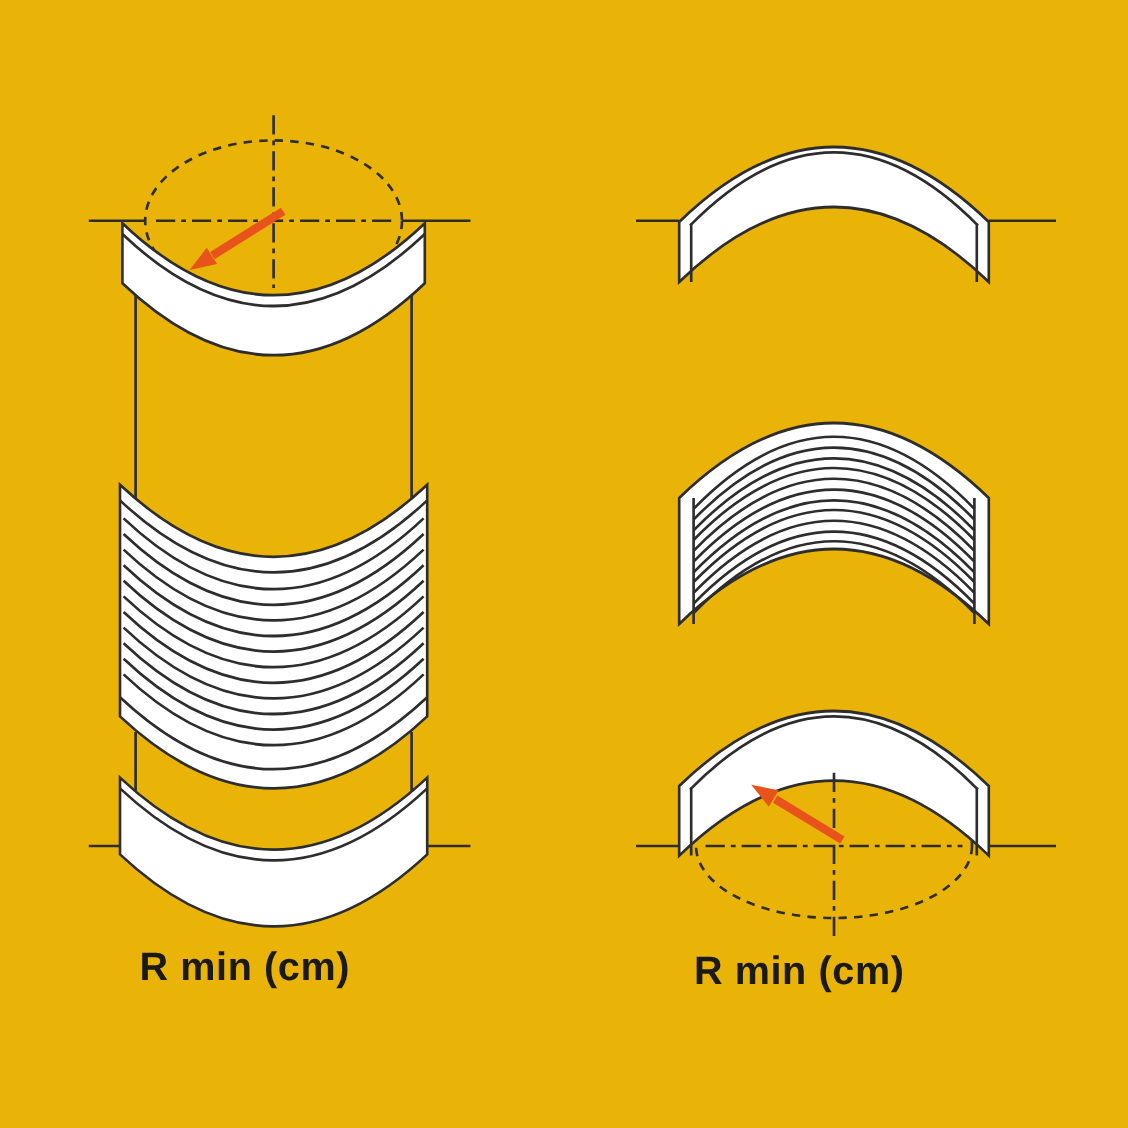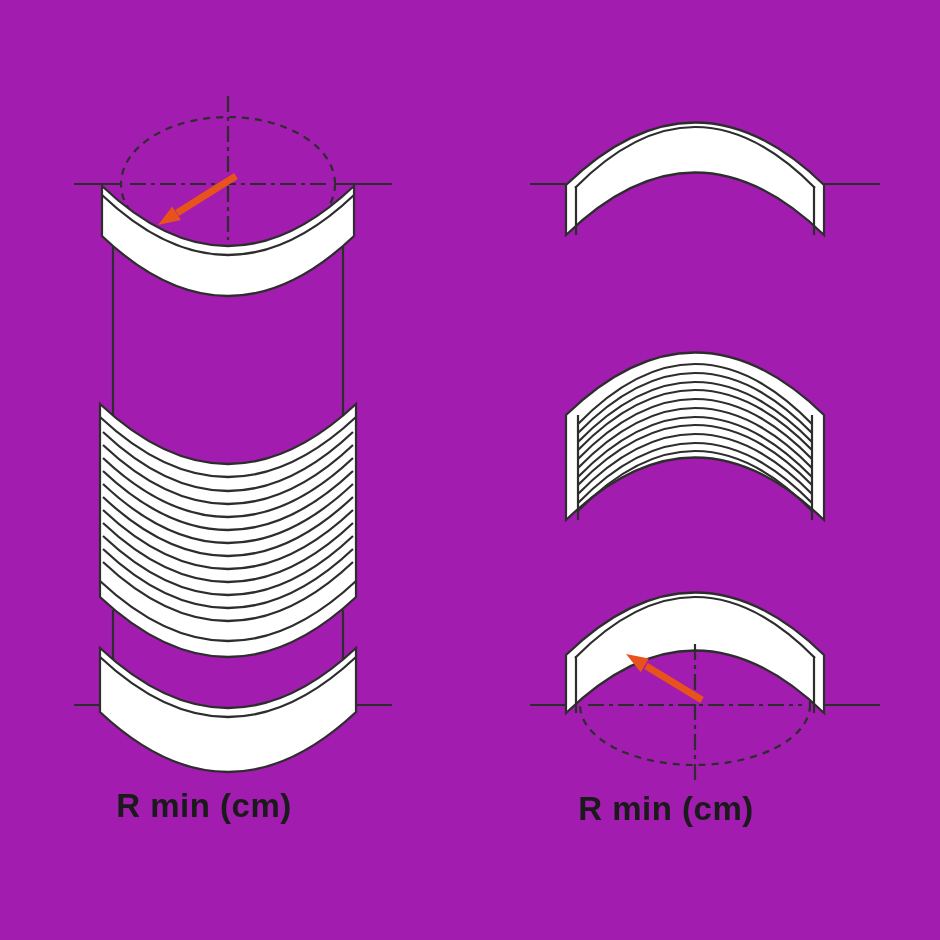--- a/index.html
+++ b/index.html
@@ -6,21 +6,21 @@
     margin: 0;
     padding: 0;
     background: #ffffff;
     width: 940px;
     height: 940px;
     overflow: hidden;
   }
   .canvas {
     width: 940px;
     height: 940px;
-    background: #a21caf;
+    background: #eab308;
   }
   svg { display: block; }
   text.label {
     font: 600 33px "Liberation Sans", sans-serif;
     letter-spacing: 0.5px;
   }
 </style>
 </head>
 <body>
 

